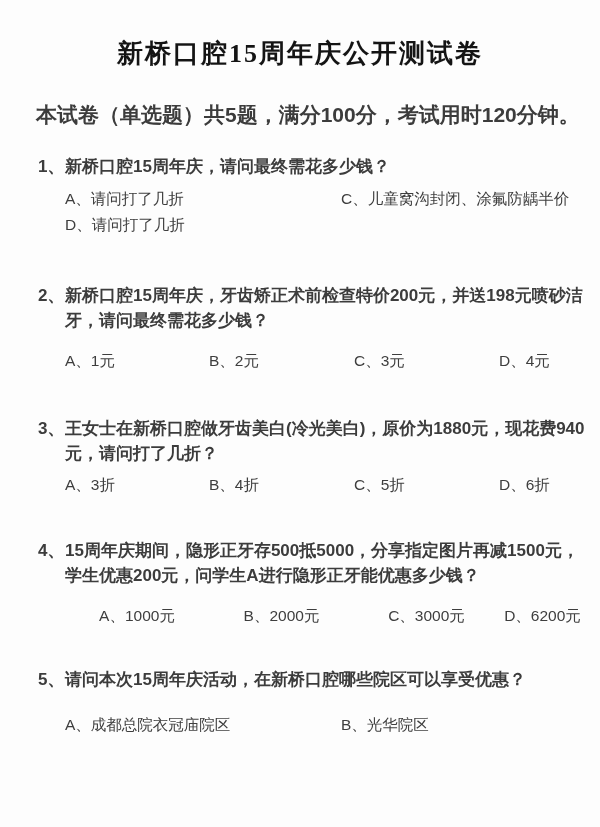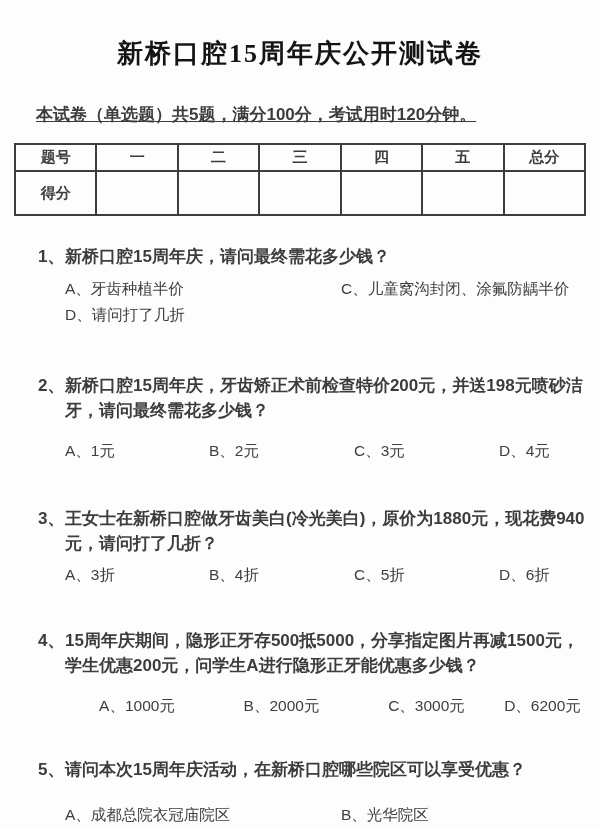--- a/index.html
+++ b/index.html
@@ -23,25 +23,24 @@
     text-align: center;
     font-family: "Liberation Serif", "DejaVu Serif", serif;
     font-weight: bold;
     font-size: 26px;
     letter-spacing: 2px;
     color: #141414;
     line-height: 40px;
   }
   .paper-subtitle {
     margin: 30px 14px 0 36px;
-    font-size: 17px;
+    font-size: 21px;
     font-weight: 700;
     color: #3c3c3c;
     line-height: 22px;
-    text-decoration: underline;
   }
   table.score-table {
     width: 572px;
     margin: 17px auto 0 auto;
     border-collapse: collapse;
     table-layout: fixed;
   }
   table.score-table td {
     border: 2px solid #3d3d3d;
     text-align: center;
@@ -102,52 +101,30 @@
 </style>
 </head>
 <body>
 
 <div class="sheet">
 
   <h1 class="paper-title">新桥口腔15周年庆公开测试卷</h1>
 
   <div class="paper-subtitle">本试卷（单选题）共5题，满分100分，考试用时120分钟。</div>
 
-  <table class="score-table">
-    <tbody>
-        <tr class="score-header-row">
-      <td>题号</td>
-      <td>一</td>
-      <td>二</td>
-      <td>三</td>
-      <td>四</td>
-      <td>五</td>
-      <td>总分</td>
-    </tr>
-    <tr class="score-value-row">
-      <td>得分</td>
-      <td></td>
-      <td></td>
-      <td></td>
-      <td></td>
-      <td></td>
-      <td></td>
-    </tr>
-  </tbody>
-    </table>
 
   <div class="questions">
 
     <div class="question q1">
       <div class="q-line">
         <span class="q-num">1、</span>
         <span class="q-text">新桥口腔15周年庆，请问最终需花多少钱？</span>
       </div>
       <div class="opts two-col">
-        <span>A、牙齿种植半价</span>
+        <span>A、请问打了几折</span>
         <span>C、儿童窝沟封闭、涂氟防龋半价</span>
         <span>D、请问打了几折</span>
       </div>
     </div>
 
     <div class="question q2">
       <div class="q-line">
         <span class="q-num">2、</span>
         <span class="q-text">新桥口腔15周年庆，牙齿矫正术前检查特价200元，并送198元喷砂洁牙，请问最终需花多少钱？</span>
       </div>

